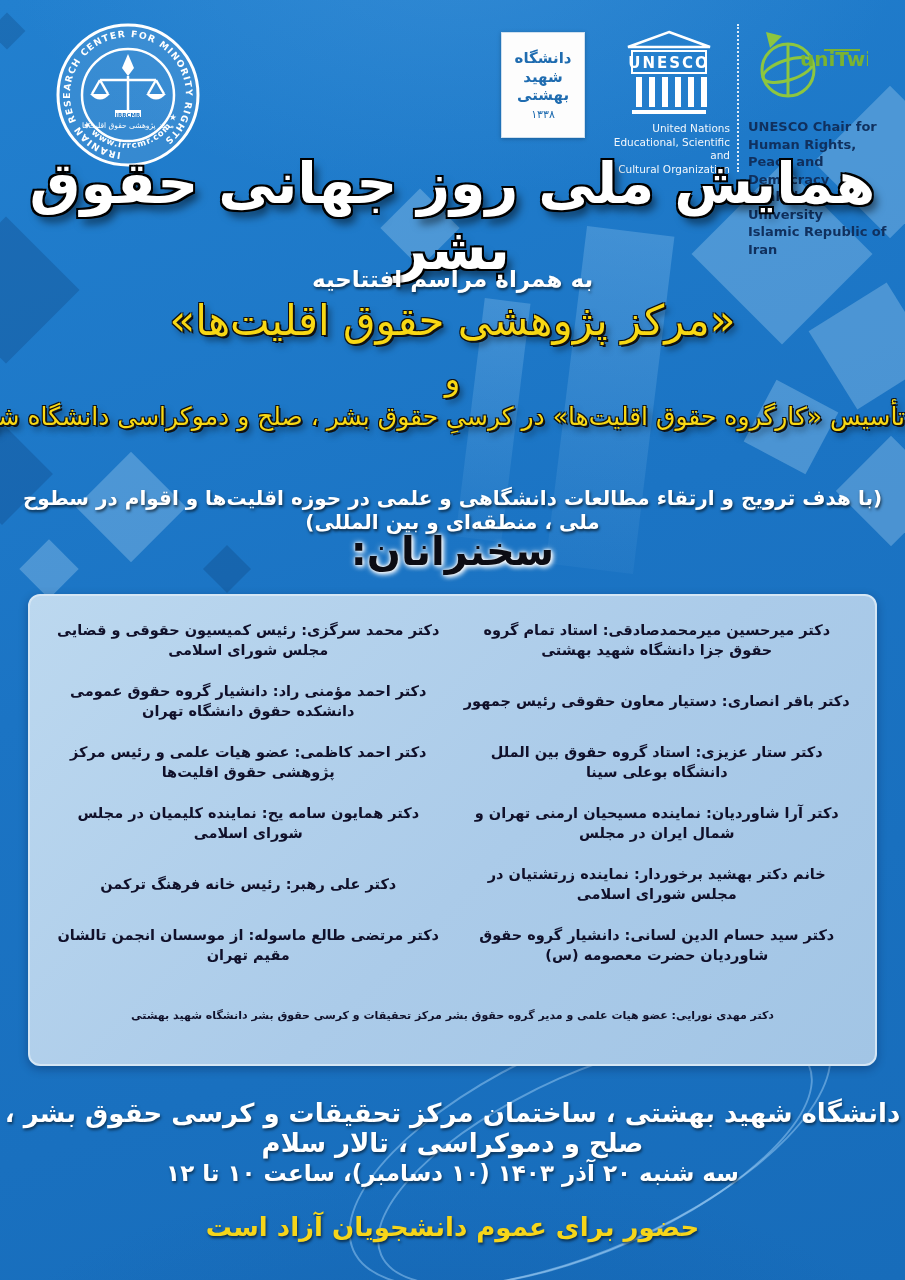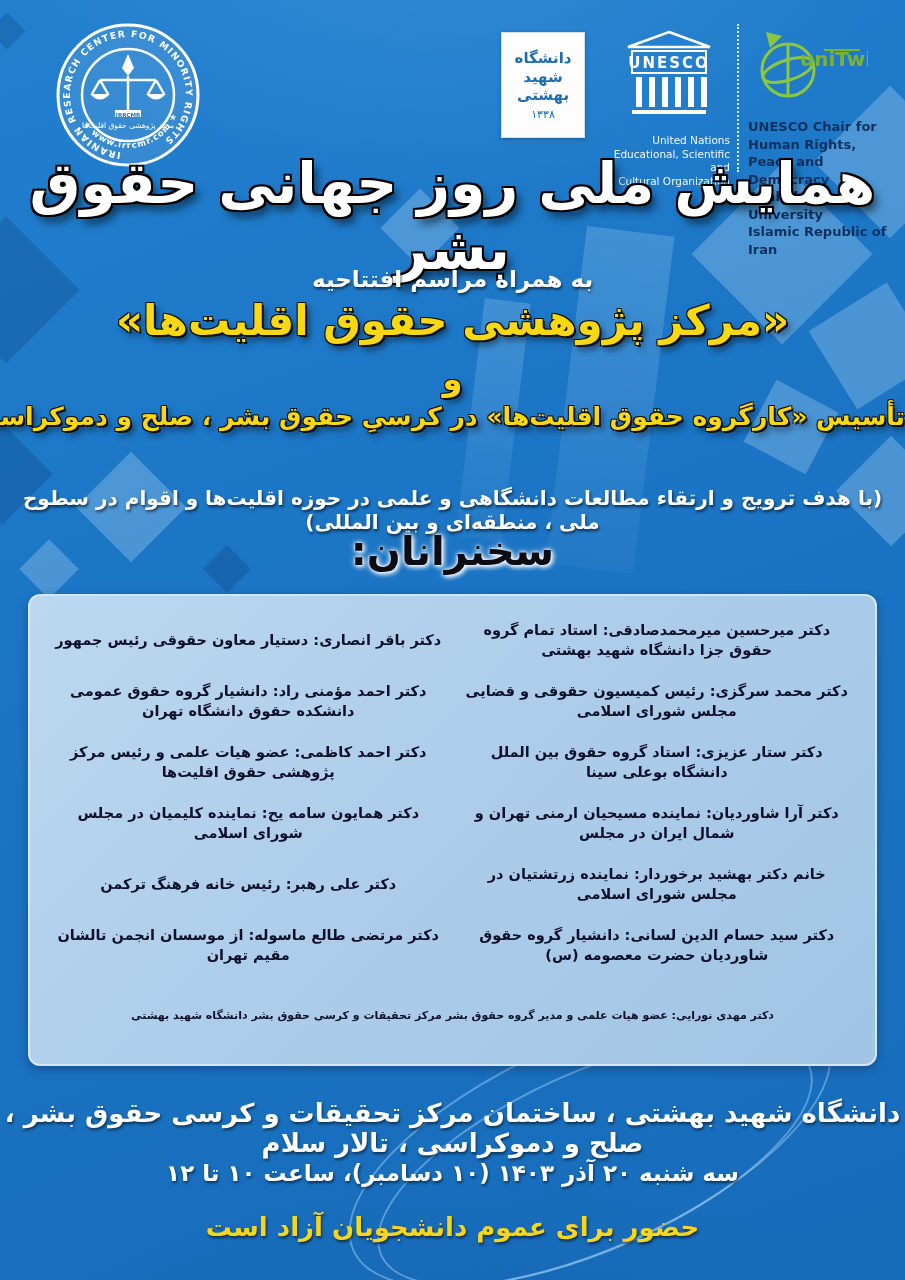--- a/index.html
+++ b/index.html
@@ -21,33 +21,33 @@
 
   
   .seal{ position:absolute; left:55px; top:22px; width:146px; height:146px; }
   .sbu{ position:absolute; left:501px; top:32px; width:84px; height:106px;
         background:#fdfdfd; border:1px solid #cfe0ef; display:flex; flex-direction:column;
         align-items:center; justify-content:center; text-align:center; padding:20px;
         box-shadow:0 1px 4px rgba(0,0,0,.25);}
   .sbu .cal{ color:#1f6cb0; font-weight:bold; font-size:15px; line-height:1.25; }
   .sbu .yr{ color:#1f6cb0; font-size:11px; margin-top:3px; letter-spacing:2px;}
   .unesco{ position:absolute; left:608px; top:30px; width:122px; text-align:center; }
-  .unesco-caption{ margin-top:18px; color:#f2f7fc; font-size:10.5px; line-height:1.3; text-align:right; }
+  .unesco-caption{ margin-top:6px; color:#f2f7fc; font-size:10.5px; line-height:1.3; text-align:right; }
   .dotline{ position:absolute; left:737px; top:24px; height:148px; border-left:2px dotted rgba(255,255,255,.85); }
   .unitwin{ position:absolute; left:748px; top:26px; width:152px; }
   .unitwin-caption{ margin-top:4px; color:#10305e; font-size:13px; line-height:1.35; font-weight:bold; }
 
   
   .main-title{ position:absolute; left:0; top:150px; width:100%; text-align:center;
       font-size:57px; font-weight:bold; color:#fff; direction:rtl;
       text-shadow:2px 2px 0 #000,-2px 2px 0 #000,2px -2px 0 #000,-2px -2px 0 #000,5px 7px 8px rgba(0,0,0,.55);}
   .subtitle{ position:absolute; left:0; top:266px; width:100%; text-align:center;
       font-size:23px; font-weight:bold; color:#fff; direction:rtl;
       text-shadow:1px 2px 3px rgba(0,0,0,.6);}
-  .gold{ color:#f8d814; direction:rtl; text-align:center; width:100%; position:absolute; font-weight:bold;
+  .gold{ color:#f8d814; direction:rtl; text-align:center; width:100%; position:absolute; font-weight:normal;
       text-shadow:2px 2px 0 #111,-1px 1px 0 #111,1px -1px 0 #111,-1px -1px 0 #111,4px 5px 6px rgba(0,0,0,.5);}
   .gold1{ top:296px; font-size:42px; }
   .gold-and{ top:360px; font-size:32px; }
   .gold2{ top:402px; font-size:25px; white-space:nowrap; }
   .goal{ position:absolute; left:0; top:486px; width:100%; text-align:center; direction:rtl;
       color:#fff; font-size:20px; font-weight:bold; text-shadow:1px 2px 3px rgba(0,0,0,.65);}
   .spk-head{ position:absolute; left:0; top:528px; width:100%; text-align:center; direction:rtl;
       color:#0c0c14; font-size:40px; font-weight:bold;
       text-shadow:0 0 3px #fff,0 0 6px #fff,2px 2px 5px rgba(255,255,255,.9);}
 
@@ -178,22 +178,22 @@
   <div class="subtitle">به همراه مراسم افتتاحیه</div>
   <div class="gold gold1">«مرکز پژوهشی حقوق اقلیت‌ها»</div>
   <div class="gold gold-and">و</div>
   <div class="gold gold2">تأسیس «کارگروه حقوق اقلیت‌ها» در کرسیِ حقوق بشر ، صلح و دموکراسی دانشگاه شهید بهشتی</div>
   <div class="goal">(با هدف ترویج و ارتقاء مطالعات دانشگاهی و علمی در حوزه اقلیت‌ها و اقوام در سطوح ملی ، منطقه‌ای و بین المللی)</div>
   <div class="spk-head">سخنرانان:</div>
 
   <div class="panel">
     <div class="spk-grid">
       <div class="spk">دکتر میرحسین میرمحمدصادقی: استاد تمام گروه حقوق جزا دانشگاه شهید بهشتی</div>
+      <div class="spk">دکتر محمد سرگزی: رئیس کمیسیون حقوقی و قضایی مجلس شورای اسلامی</div>
       <div class="spk">دکتر باقر انصاری: دستیار معاون حقوقی رئیس جمهور</div>
-      <div class="spk">دکتر محمد سرگزی: رئیس کمیسیون حقوقی و قضایی مجلس شورای اسلامی</div>
       <div class="spk">دکتر احمد مؤمنی راد: دانشیار گروه حقوق عمومی دانشکده حقوق دانشگاه تهران</div>
       <div class="spk">دکتر ستار عزیزی: استاد گروه حقوق بین الملل دانشگاه بوعلی سینا</div>
       <div class="spk">دکتر احمد کاظمی: عضو هیات علمی و رئیس مرکز پژوهشی حقوق اقلیت‌ها</div>
       <div class="spk">دکتر آرا شاوردیان: نماینده مسیحیان ارمنی تهران و شمال ایران در مجلس</div>
       <div class="spk">دکتر همایون سامه یح: نماینده کلیمیان در مجلس شورای اسلامی</div>
       <div class="spk">خانم دکتر بهشید برخوردار: نماینده زرتشتیان در مجلس شورای اسلامی</div>
       <div class="spk">دکتر علی رهبر: رئیس خانه فرهنگ ترکمن</div>
       <div class="spk">دکتر سید حسام الدین لسانی: دانشیار گروه حقوق شاوردیان حضرت معصومه (س)</div>
       <div class="spk">دکتر مرتضی طالع ماسوله: از موسسان انجمن تالشان مقیم تهران</div>
     </div>

